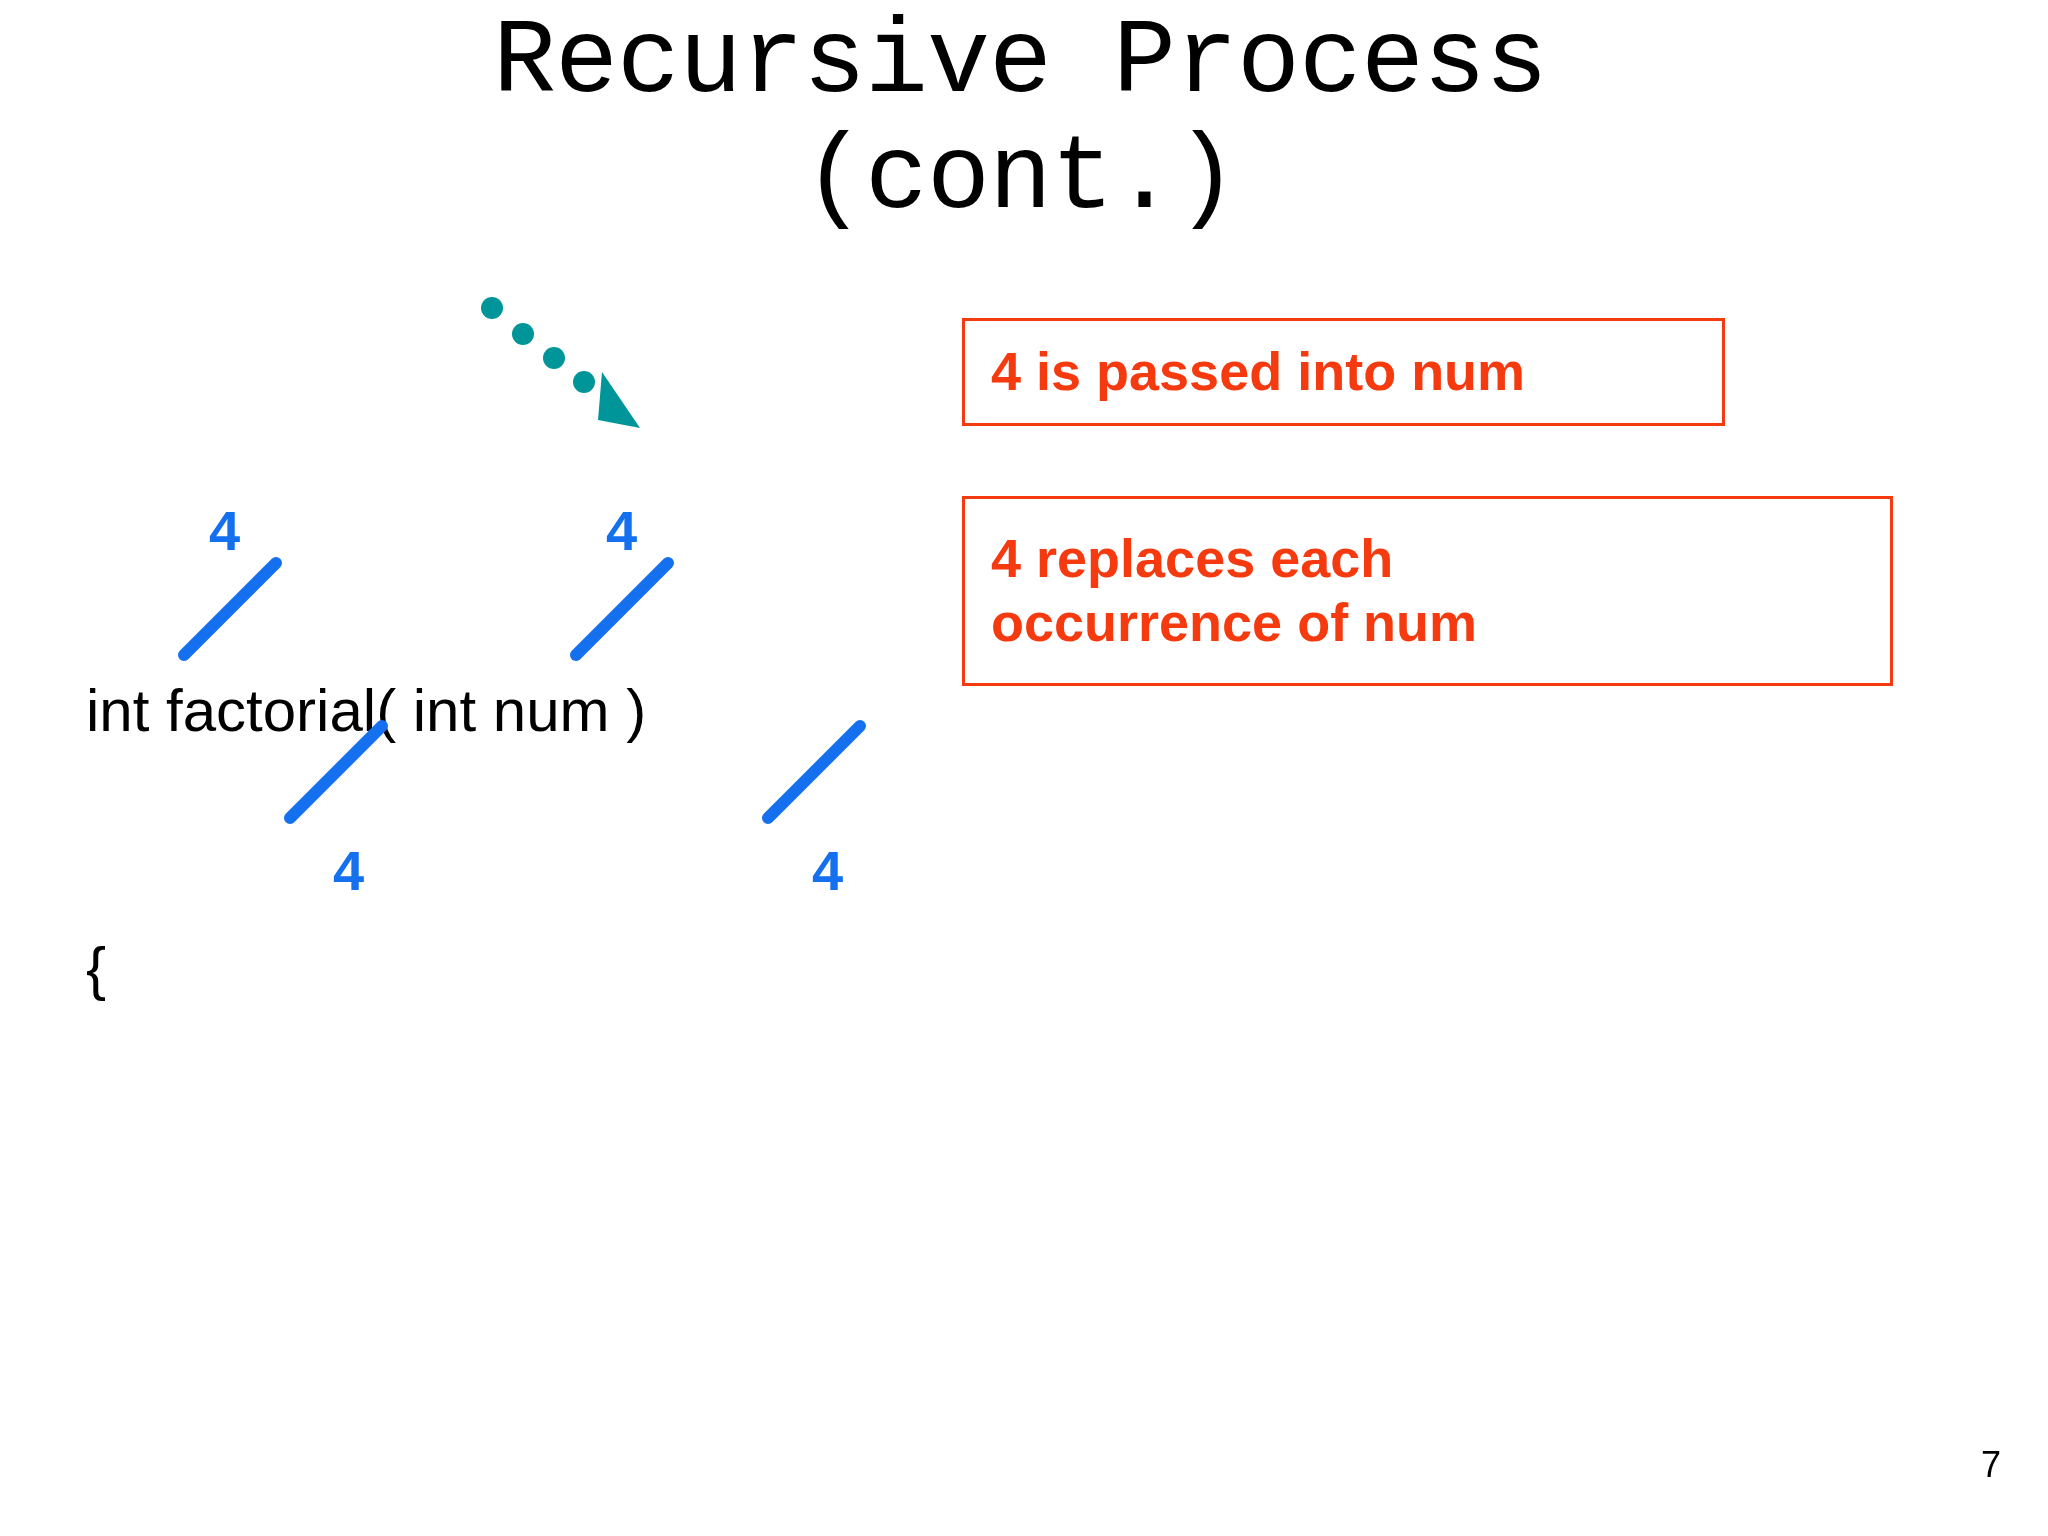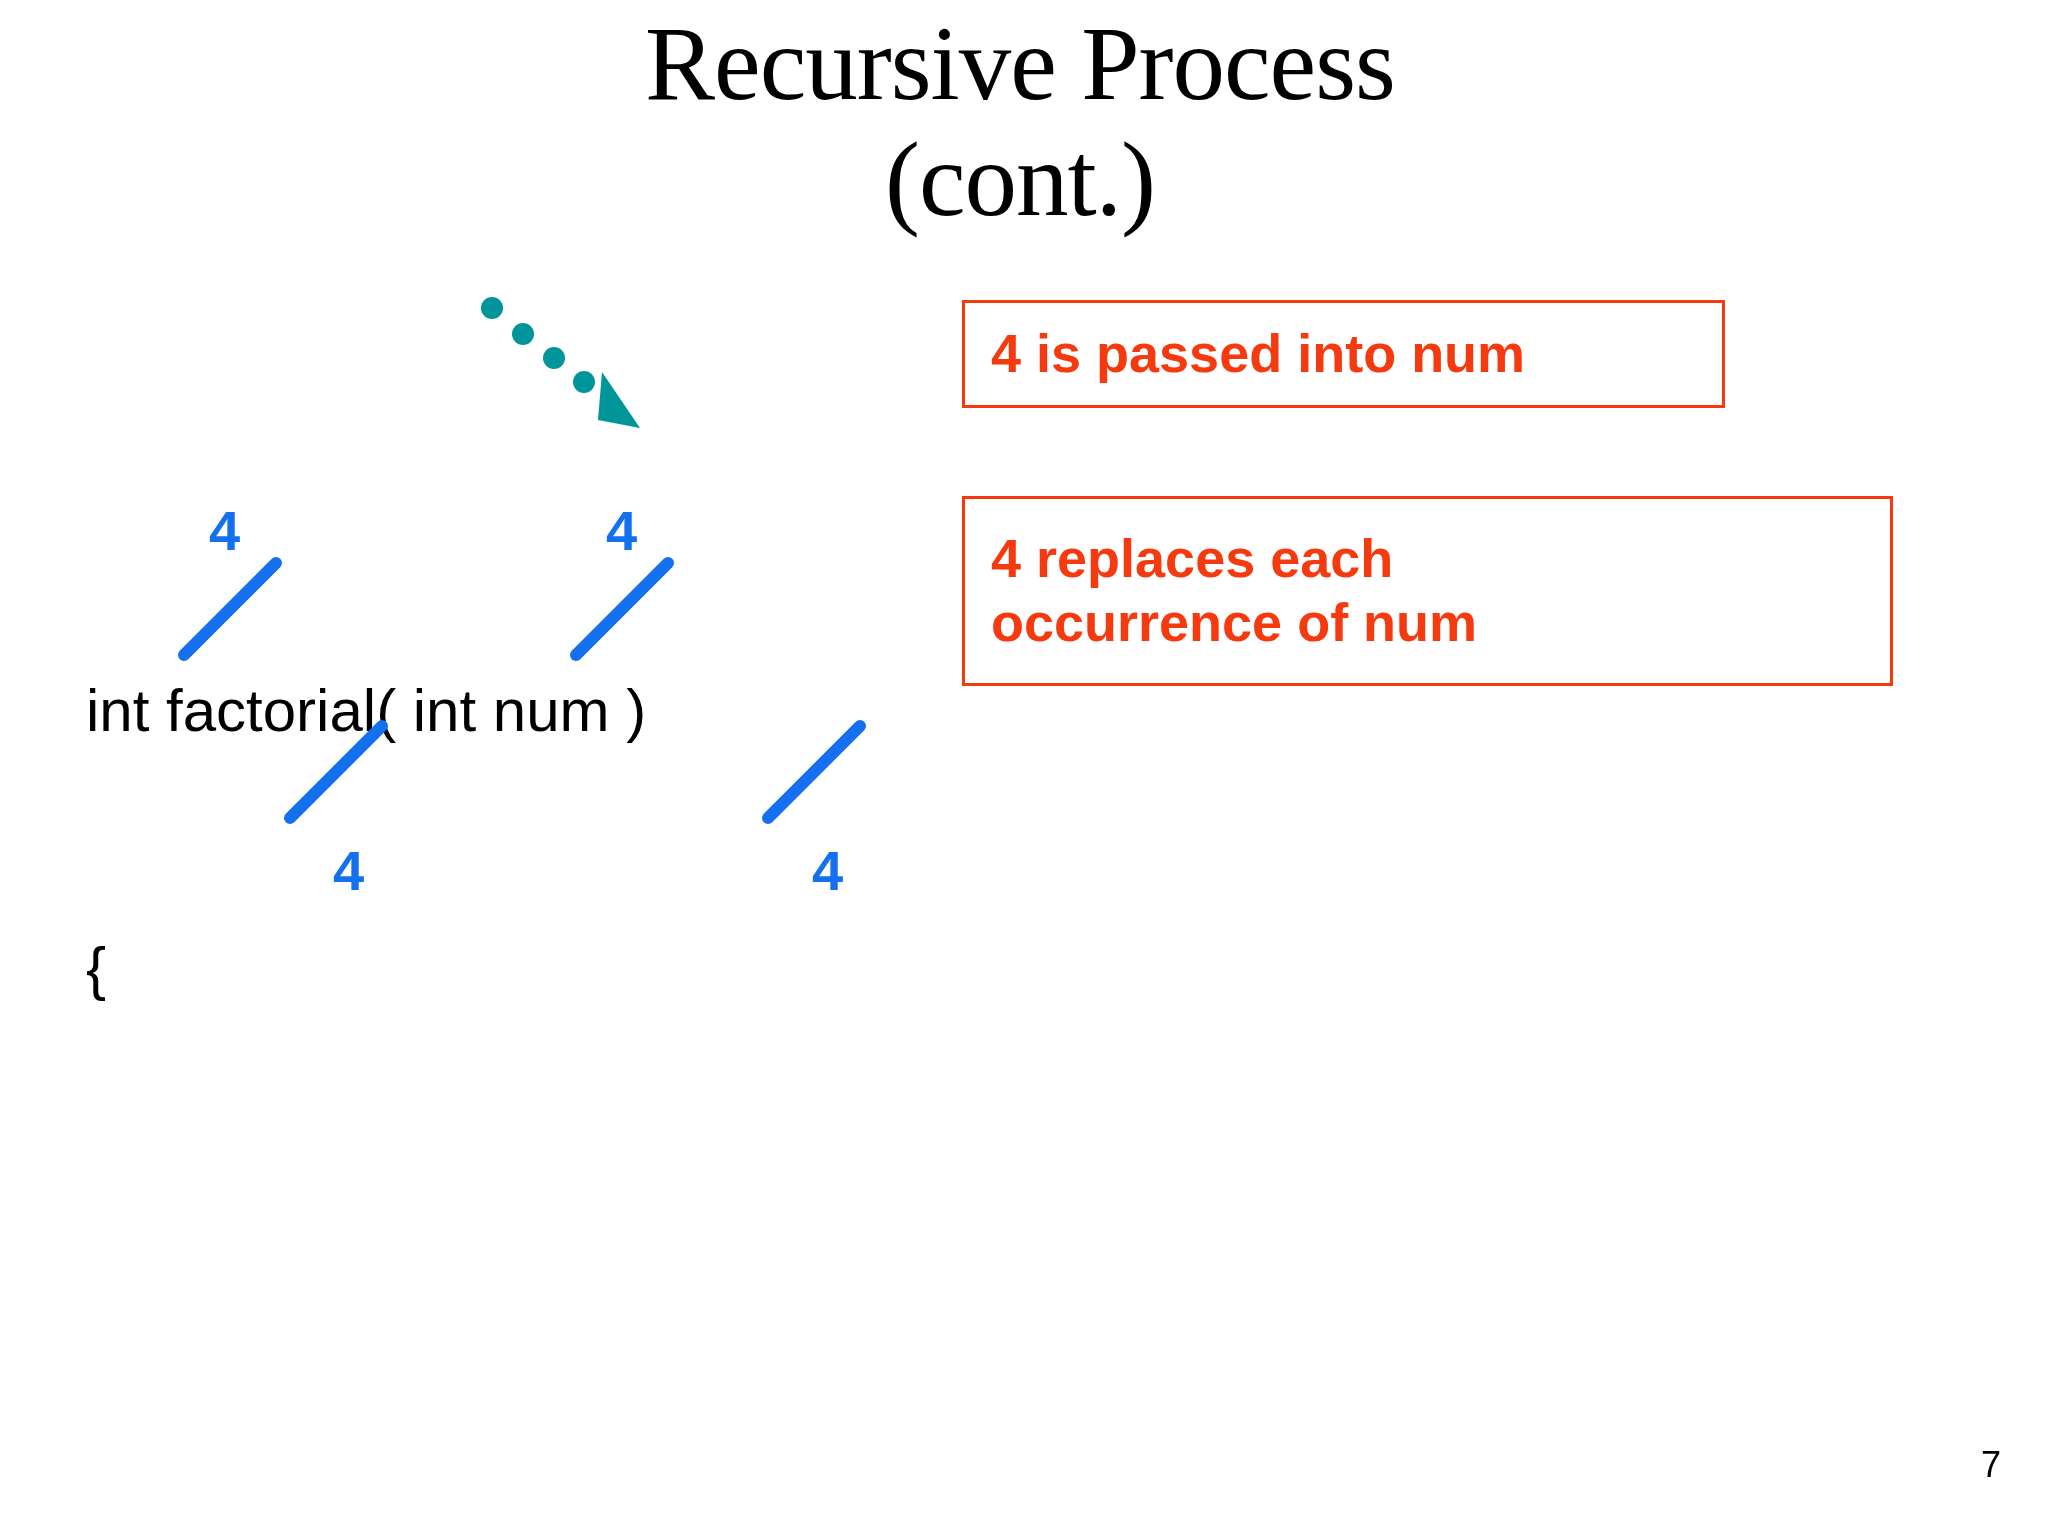--- a/index.html
+++ b/index.html
@@ -18,21 +18,21 @@
     overflow: hidden;
   }
 
   
   .slide-title {
     position: absolute;
     left: 280px;
     top: 6px;
     width: 1480px;
     text-align: center;
-    font-family: Liberation Serif, serif;
+    font-family: Liberation Mono, monospace;
     font-size: 105px;
     line-height: 1.10;
     color: #000000;
     font-weight: 400;
     letter-spacing: -1px;
     white-space: pre-line;
   }
 
   
   .code-block {
@@ -92,21 +92,21 @@
   .callout-text {
     font-family: "Liberation Sans", sans-serif;
     font-weight: bold;
     font-size: 54px;
     line-height: 1.18;
     color: #f63a10;
     white-space: pre-line;
   }
   #callout-passed {
     left: 962px;
-    top: 300px;
+    top: 318px;
     width: 763px;
     height: 108px;
   }
   #callout-replaces {
     left: 962px;
     top: 496px;
     width: 931px;
     height: 190px;
   }
 

